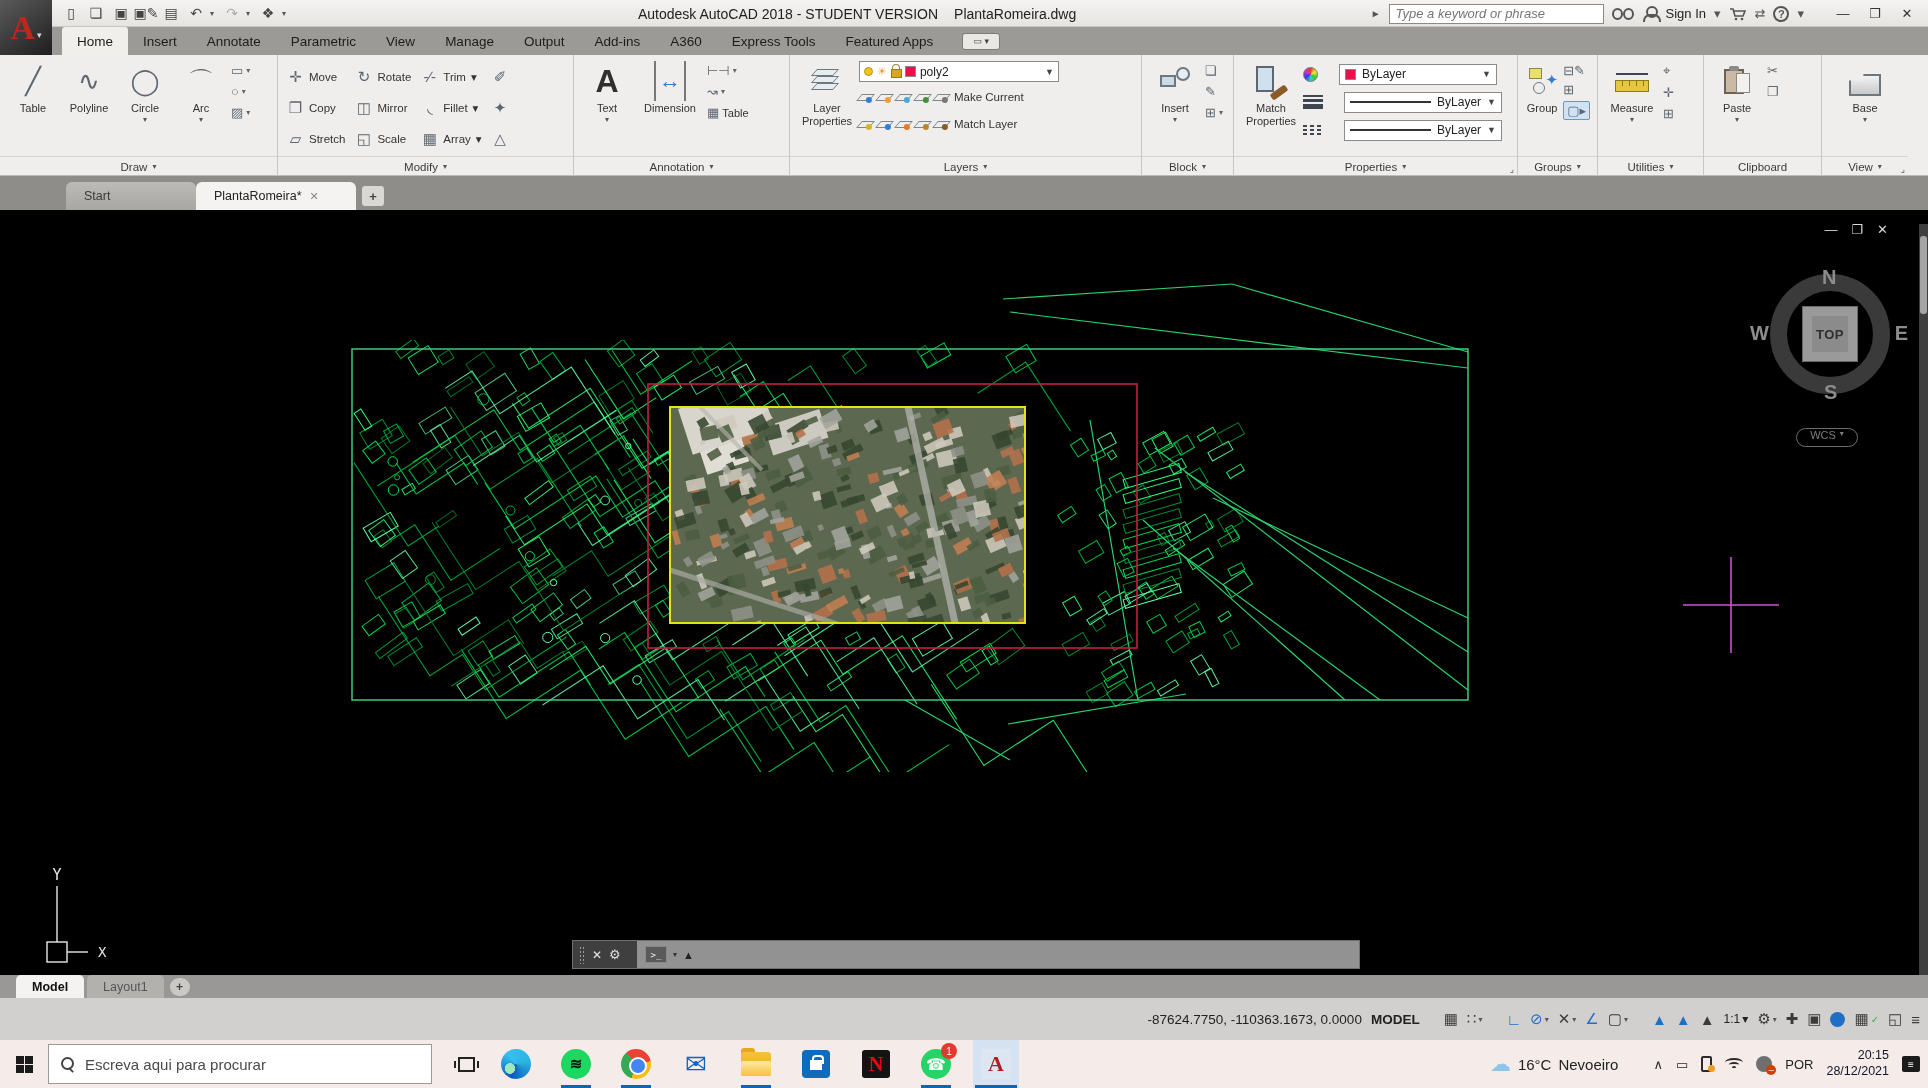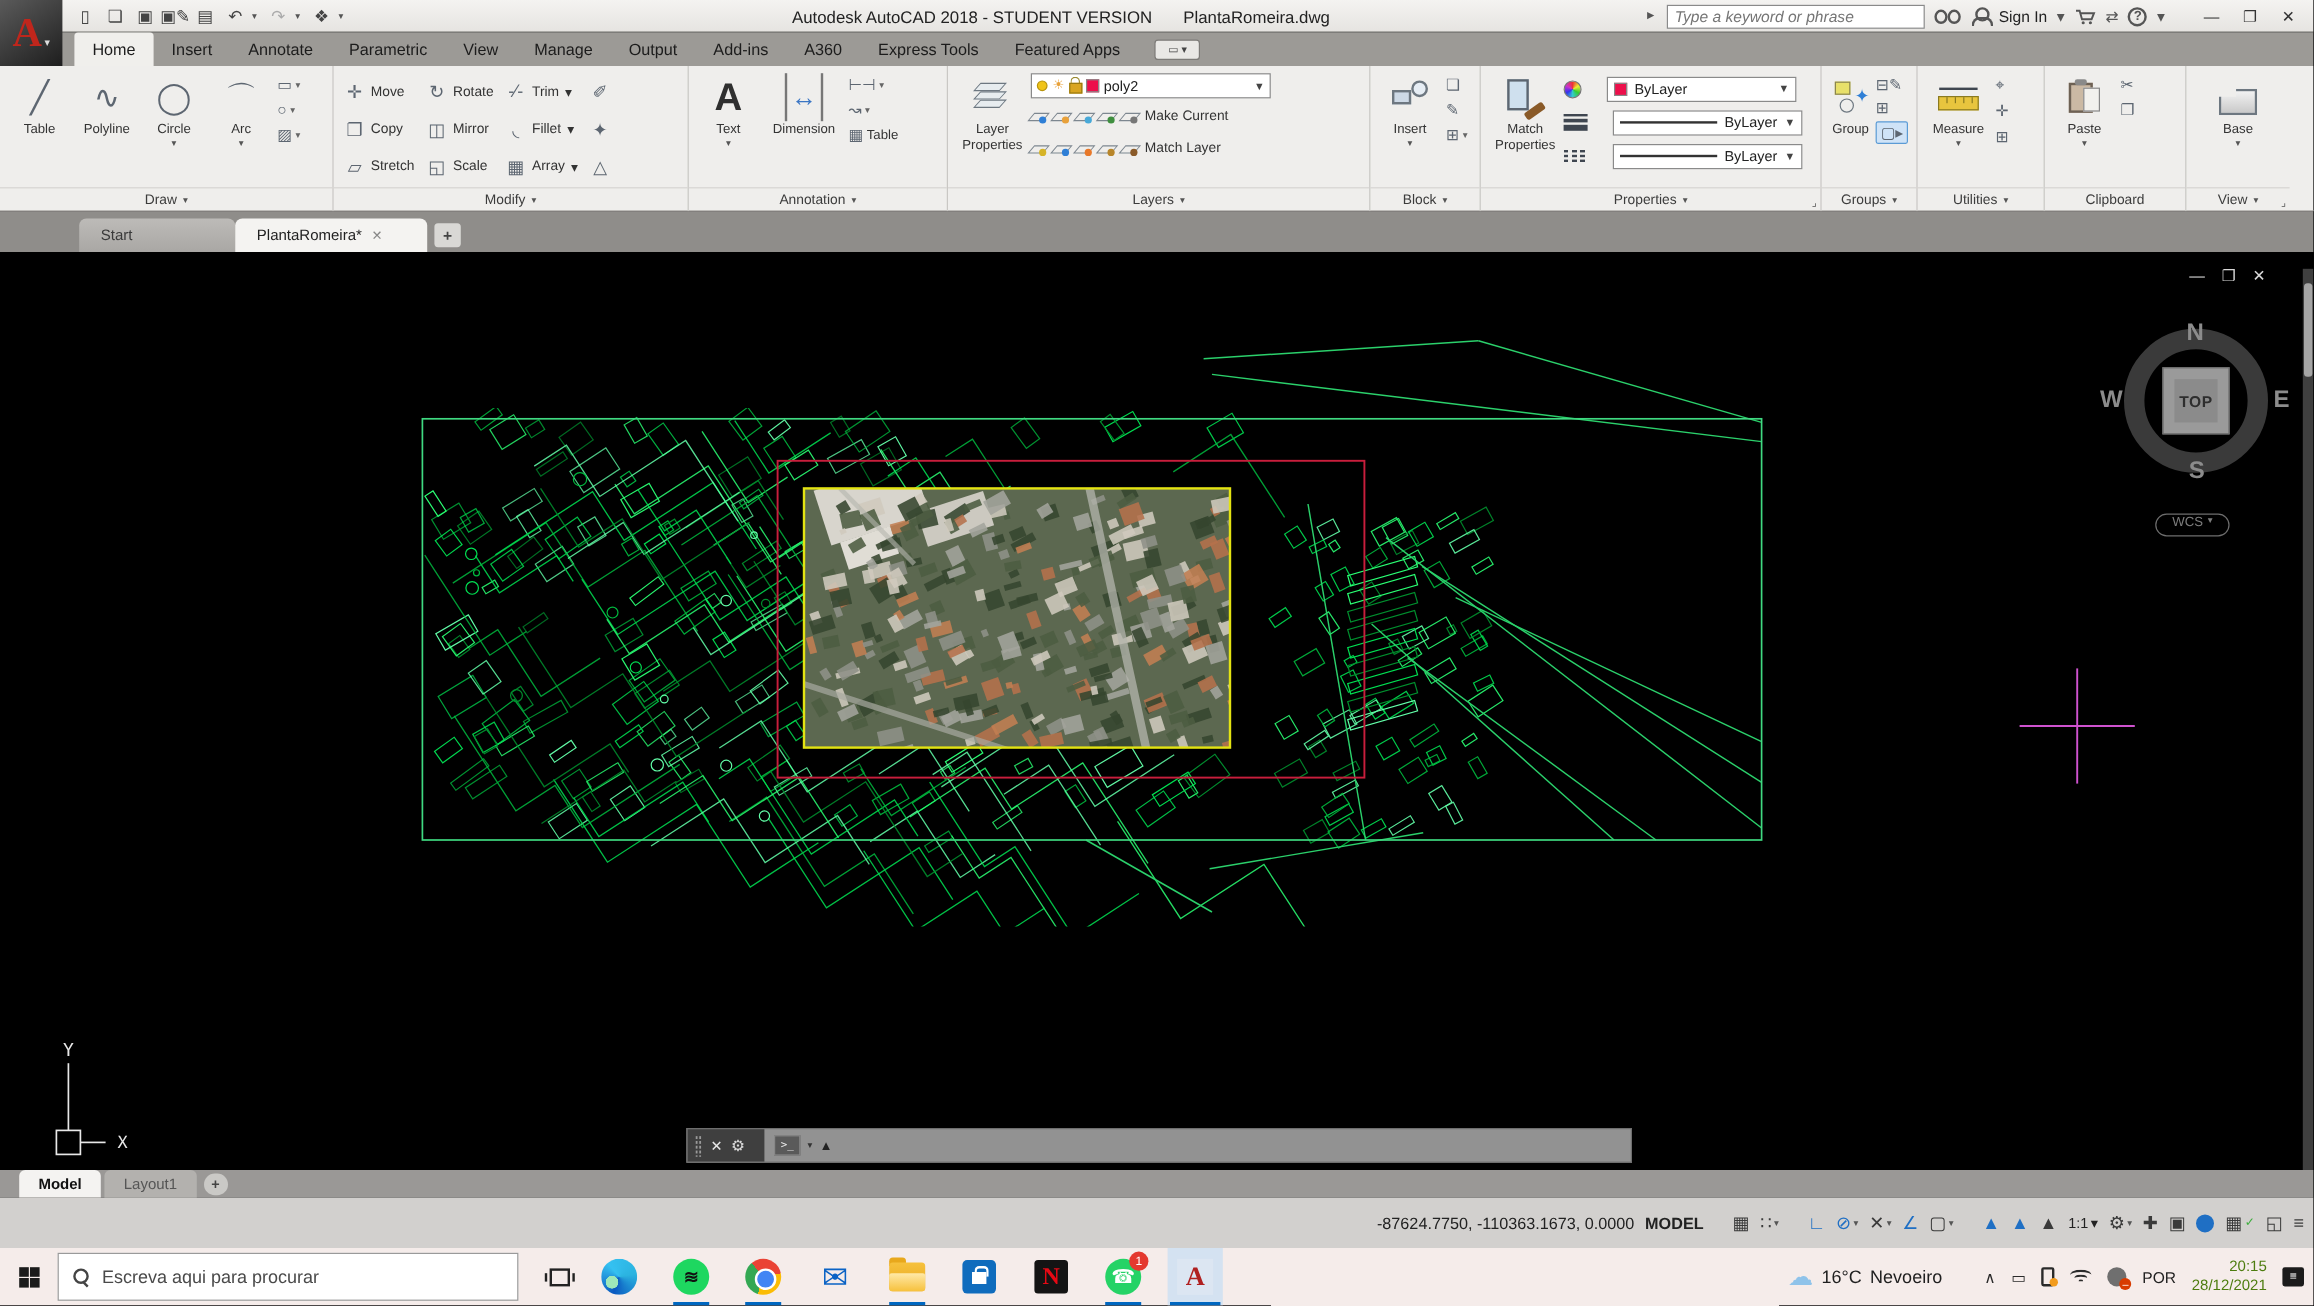--- a/index.html
+++ b/index.html
@@ -9,21 +9,21 @@
 
   
   .titlebar{position:absolute;top:0;left:0;width:1928px;height:27px;background:linear-gradient(#f4f3f1,#e6e4e1);border-bottom:1px solid #c9c7c4;display:flex;align-items:center}
   .acad-logo{position:absolute;top:0;left:0;width:52px;height:55px;background:linear-gradient(145deg,#5a5a5a,#1e1e1e);z-index:30;display:flex;align-items:center;justify-content:center}
   .acad-logo .a{color:#c0261c;font-family:"Liberation Serif",serif;font-weight:bold;font-size:34px;line-height:1}
   .acad-logo .dd{color:#ddd;font-size:9px;margin-left:2px;margin-top:14px}
   .qat{display:flex;align-items:center;gap:3px;margin-left:60px}
   .qat .qbtn{width:22px;height:20px;display:flex;align-items:center;justify-content:center;color:#444;font-size:14px;border-radius:2px}
   .qat .qbtn.dis{color:#aaa}
   .qat .mini{font-size:8px;color:#555;width:8px}
-  .tb-title{position:absolute;left:660px;top:0;height:27px;display:flex;align-items:center;gap:26px;font-size:14px;color:#222}
+  .tb-title{position:absolute;left:638px;top:0;height:27px;display:flex;align-items:center;gap:16px;font-size:14px;color:#222}
   .tb-right{position:absolute;right:0;top:0;height:27px;display:flex;align-items:center;gap:8px;padding-right:6px}
   .kw-arrow{color:#555;font-size:10px}
   .kw-box{width:215px;height:20px;border:1px solid #8a8a8a;background:#fff;font-style:italic;font-size:13px;color:#777;padding:0 6px;font-family:"Liberation Sans",sans-serif}
   .binocs{position:relative;width:22px;height:14px}
   .binocs i{position:absolute;top:1px;width:11px;height:12px;border:2px solid #555;border-radius:50%}
   .binocs i:first-child{left:0}.binocs i:last-child{right:0}
   .person{position:relative;width:16px;height:16px}
   .person:before{content:"";position:absolute;left:4px;top:0;width:8px;height:8px;border:2px solid #555;border-radius:50%}
   .person:after{content:"";position:absolute;left:1px;bottom:0;width:14px;height:6px;border:2px solid #555;border-bottom:none;border-radius:7px 7px 0 0}
   .signin{font-size:13px;color:#222}
@@ -196,21 +196,21 @@
   .phoneic{width:11px;height:16px;border:2px solid #2a2a2a;border-radius:2px;position:relative}
   .phoneic:after{content:"";position:absolute;right:-5px;bottom:-2px;width:7px;height:7px;background:#f29b1d;border-radius:50%}
   .wifi{position:relative;width:18px;height:13px}
   .wifi i{position:absolute;left:50%;transform:translateX(-50%);border:2px solid #2a2a2a;border-bottom:none;border-left:none;border-right:none;border-radius:50% 50% 0 0}
   .wifi i:nth-child(1){width:18px;height:9px;top:0}
   .wifi i:nth-child(2){width:11px;height:6px;top:4px}
   .wifi i:nth-child(3){width:4px;height:3px;top:8px}
   .odrive{width:16px;height:16px;border-radius:50%;background:#6f6f6f;position:relative}
   .odrive:after{content:"–";position:absolute;right:-4px;bottom:-3px;width:10px;height:10px;background:#d83b01;border-radius:50%;color:#fff;font-size:9px;line-height:10px;text-align:center}
   .lang{font-size:13px;color:#1f1f1f}
-  .clock{font-size:12.5px;color:#4d7c0f;text-align:right;line-height:1.25}
+  .clock{font-size:12.5px;color:#0f172a;text-align:right;line-height:1.25}
   .notif{width:18px;height:16px;background:#1b1b1b;border-radius:2px;display:flex;align-items:center;justify-content:center;color:#fff;font-size:10px}
 </style>
 </head>
 <body>
 
 <div class="screen">
 
   <div class="titlebar">
     <div class="acad-logo">
       <span class="a">A</span>

